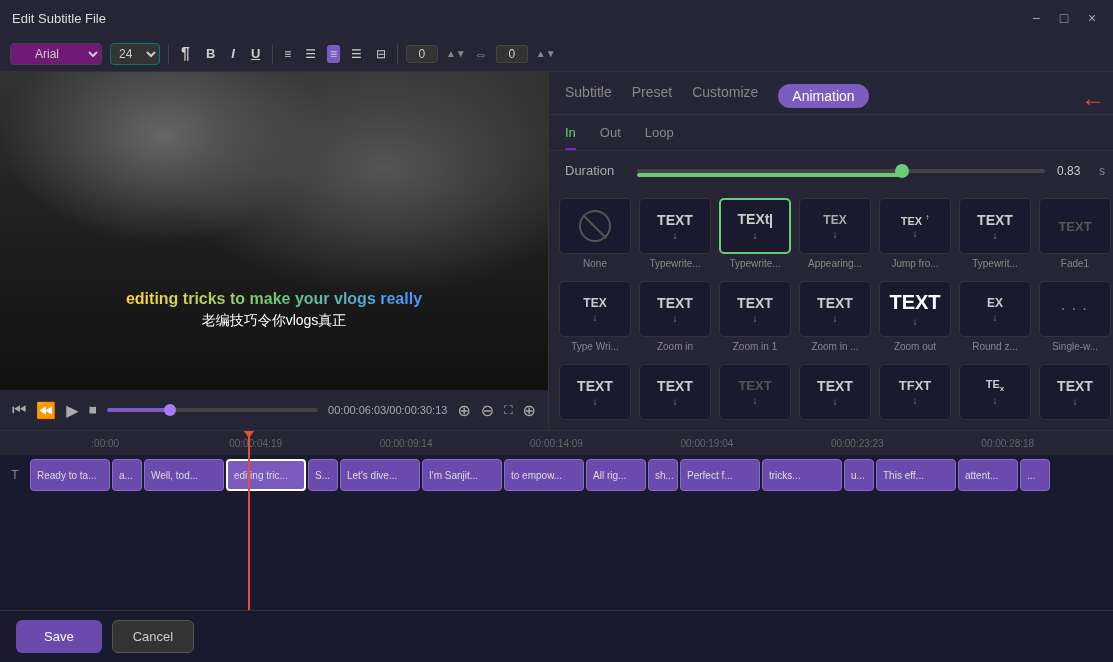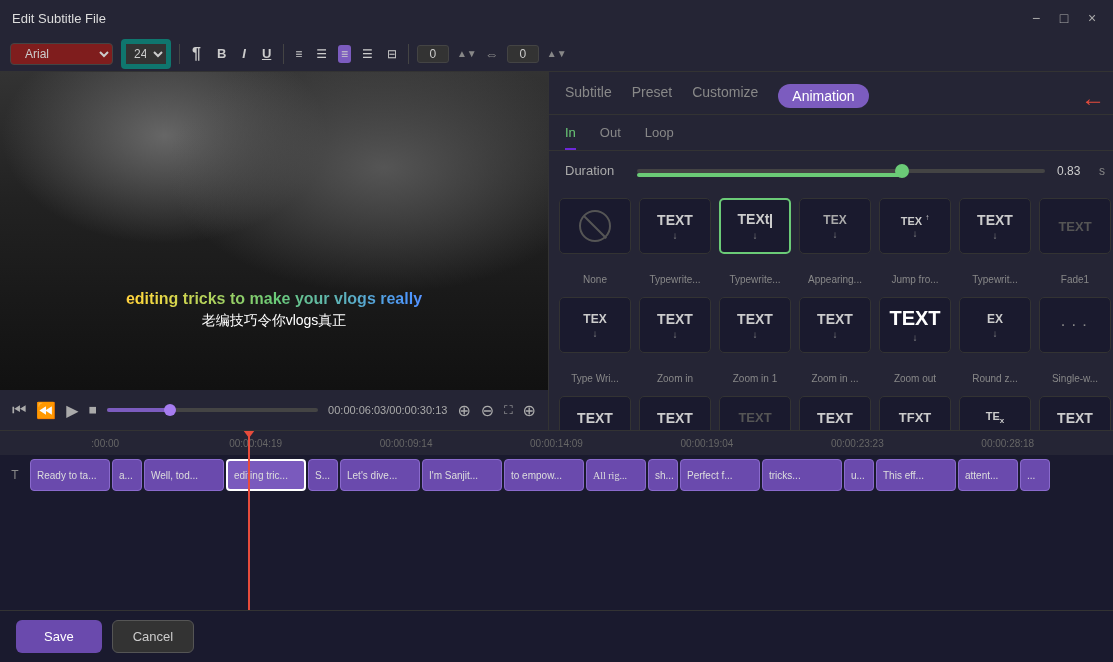--- a/index.html
+++ b/index.html
@@ -50,33 +50,33 @@
       background: #252535;
       height: 36px;
       display: flex;
       align-items: center;
       padding: 0 10px;
       gap: 8px;
       border-bottom: 1px solid #333;
       flex-shrink: 0;
     }
     .font-select {
-      background: #7f1d1d;
+      background: #701a75;
       color: #ccc;
       border: 1px solid #444;
       border-radius: 4px;
-      padding: 2px 10px;
+      padding: 2px 20px;
       font-size: 12px;
-      width: 103px;
+      width: 92px;
       cursor: pointer;
     }
     .font-size-select {
       background: #333;
       color: #ccc;
-      border: 5px solid #0f766e;
+      border: 1px solid #0f766e;
       border-radius: 4px;
       padding: 2px 4px;
       font-size: 12px;
       width: 50px;
       cursor: pointer;
     }
     .toolbar-sep {
       width: 1px;
       height: 20px;
       background: #444;
@@ -345,21 +345,21 @@
       grid-template-columns: repeat(7, 1fr);
       gap: 4px;
       padding: 4px 8px;
       overflow-y: auto;
       flex: 1;
     }
     .anim-cell {
       display: flex;
       flex-direction: column;
       align-items: center;
-      gap: 20px;
+      gap: 4px;
       cursor: pointer;
       padding: 4px 2px;
       border-radius: 6px;
     }
     .anim-preview {
       width: 72px;
       height: 56px;
       background: #1a1a2e;
       border: 1px solid #333;
       border-radius: 5px;
@@ -927,21 +927,21 @@
       <div class="track-icon">T</div>
       <div class="track-clips">
         <div class="clip medium">Ready to ta...</div>
         <div class="clip small">a...</div>
         <div class="clip medium">Well, tod...</div>
         <div class="clip active medium">editing tric...</div>
         <div class="clip small">S...</div>
         <div class="clip medium">Let's dive...</div>
         <div class="clip medium">I'm Sanjit...</div>
         <div class="clip medium">to empow...</div>
-        <div class="clip" style="width:60px;font-family:Liberation Serif, serif;">All rig...</div>
+        <div class="clip" style="width:60px;">All rig...</div>
         <div class="clip small">sh...</div>
         <div class="clip medium">Perfect f...</div>
         <div class="clip medium">tricks...</div>
         <div class="clip small">u...</div>
         <div class="clip medium">This eff...</div>
         <div class="clip" style="width:60px;">attent...</div>
         <div class="clip small">...</div>
       </div>
     </div>
   </div>

